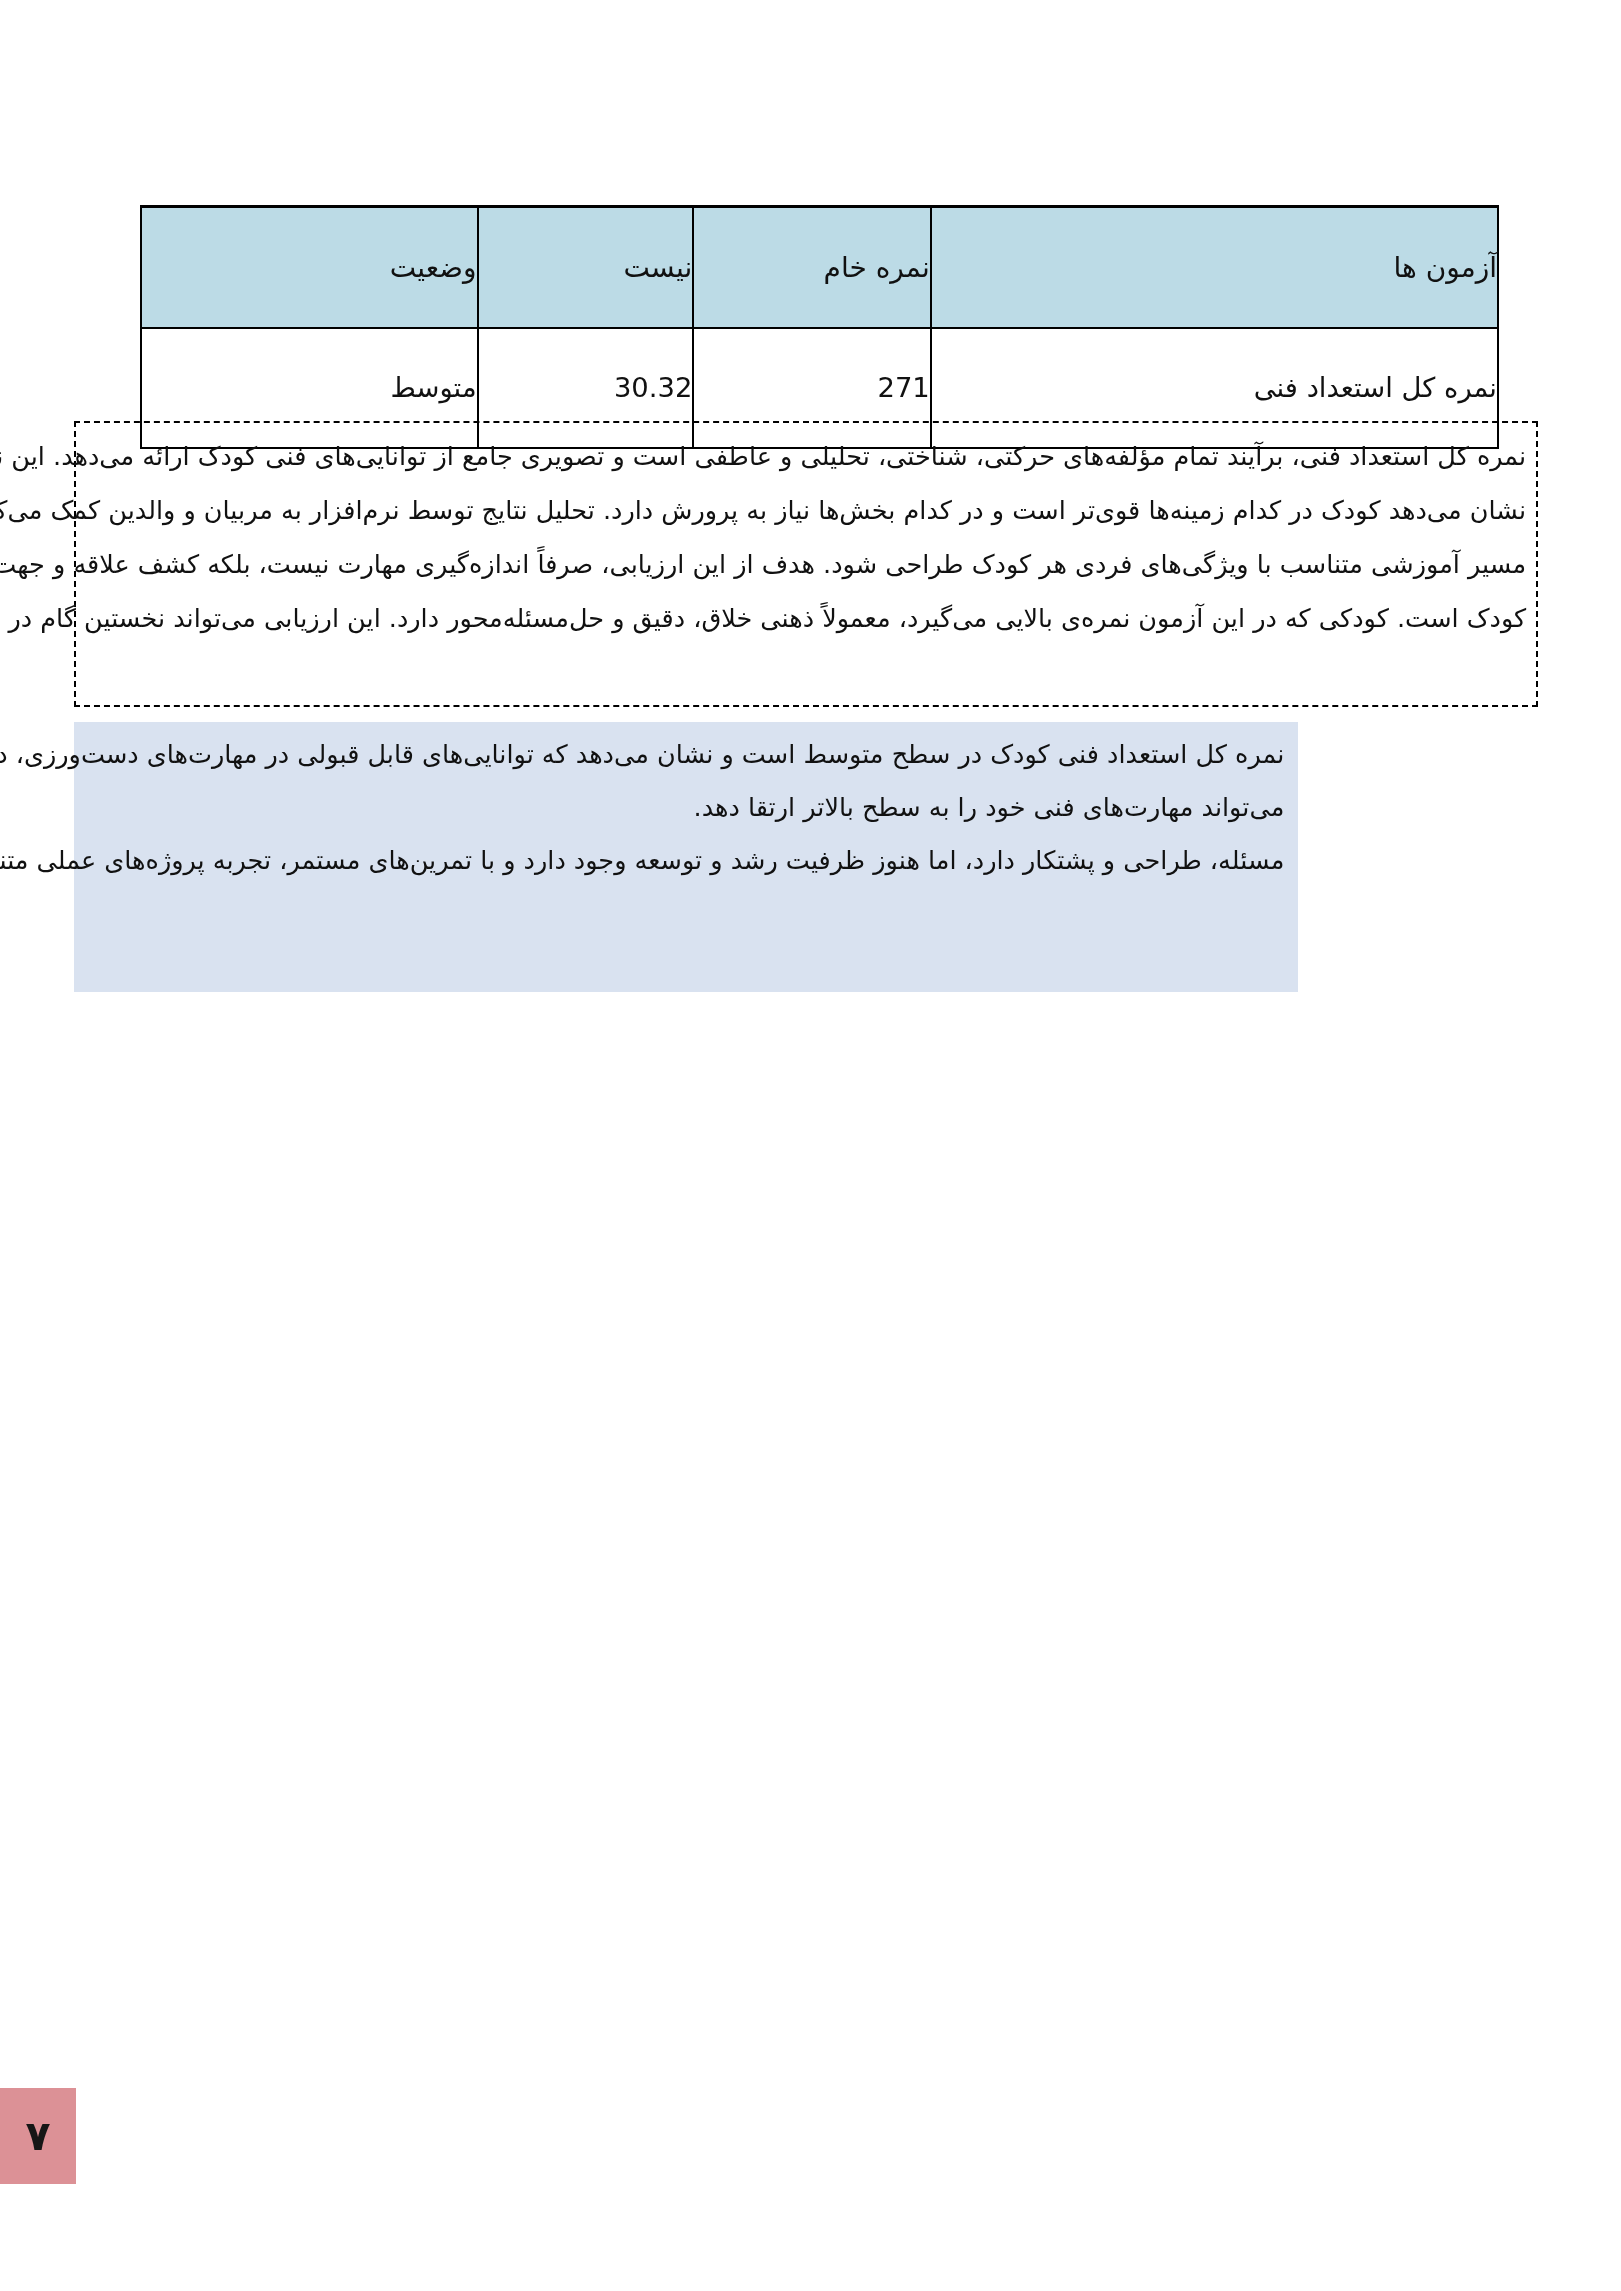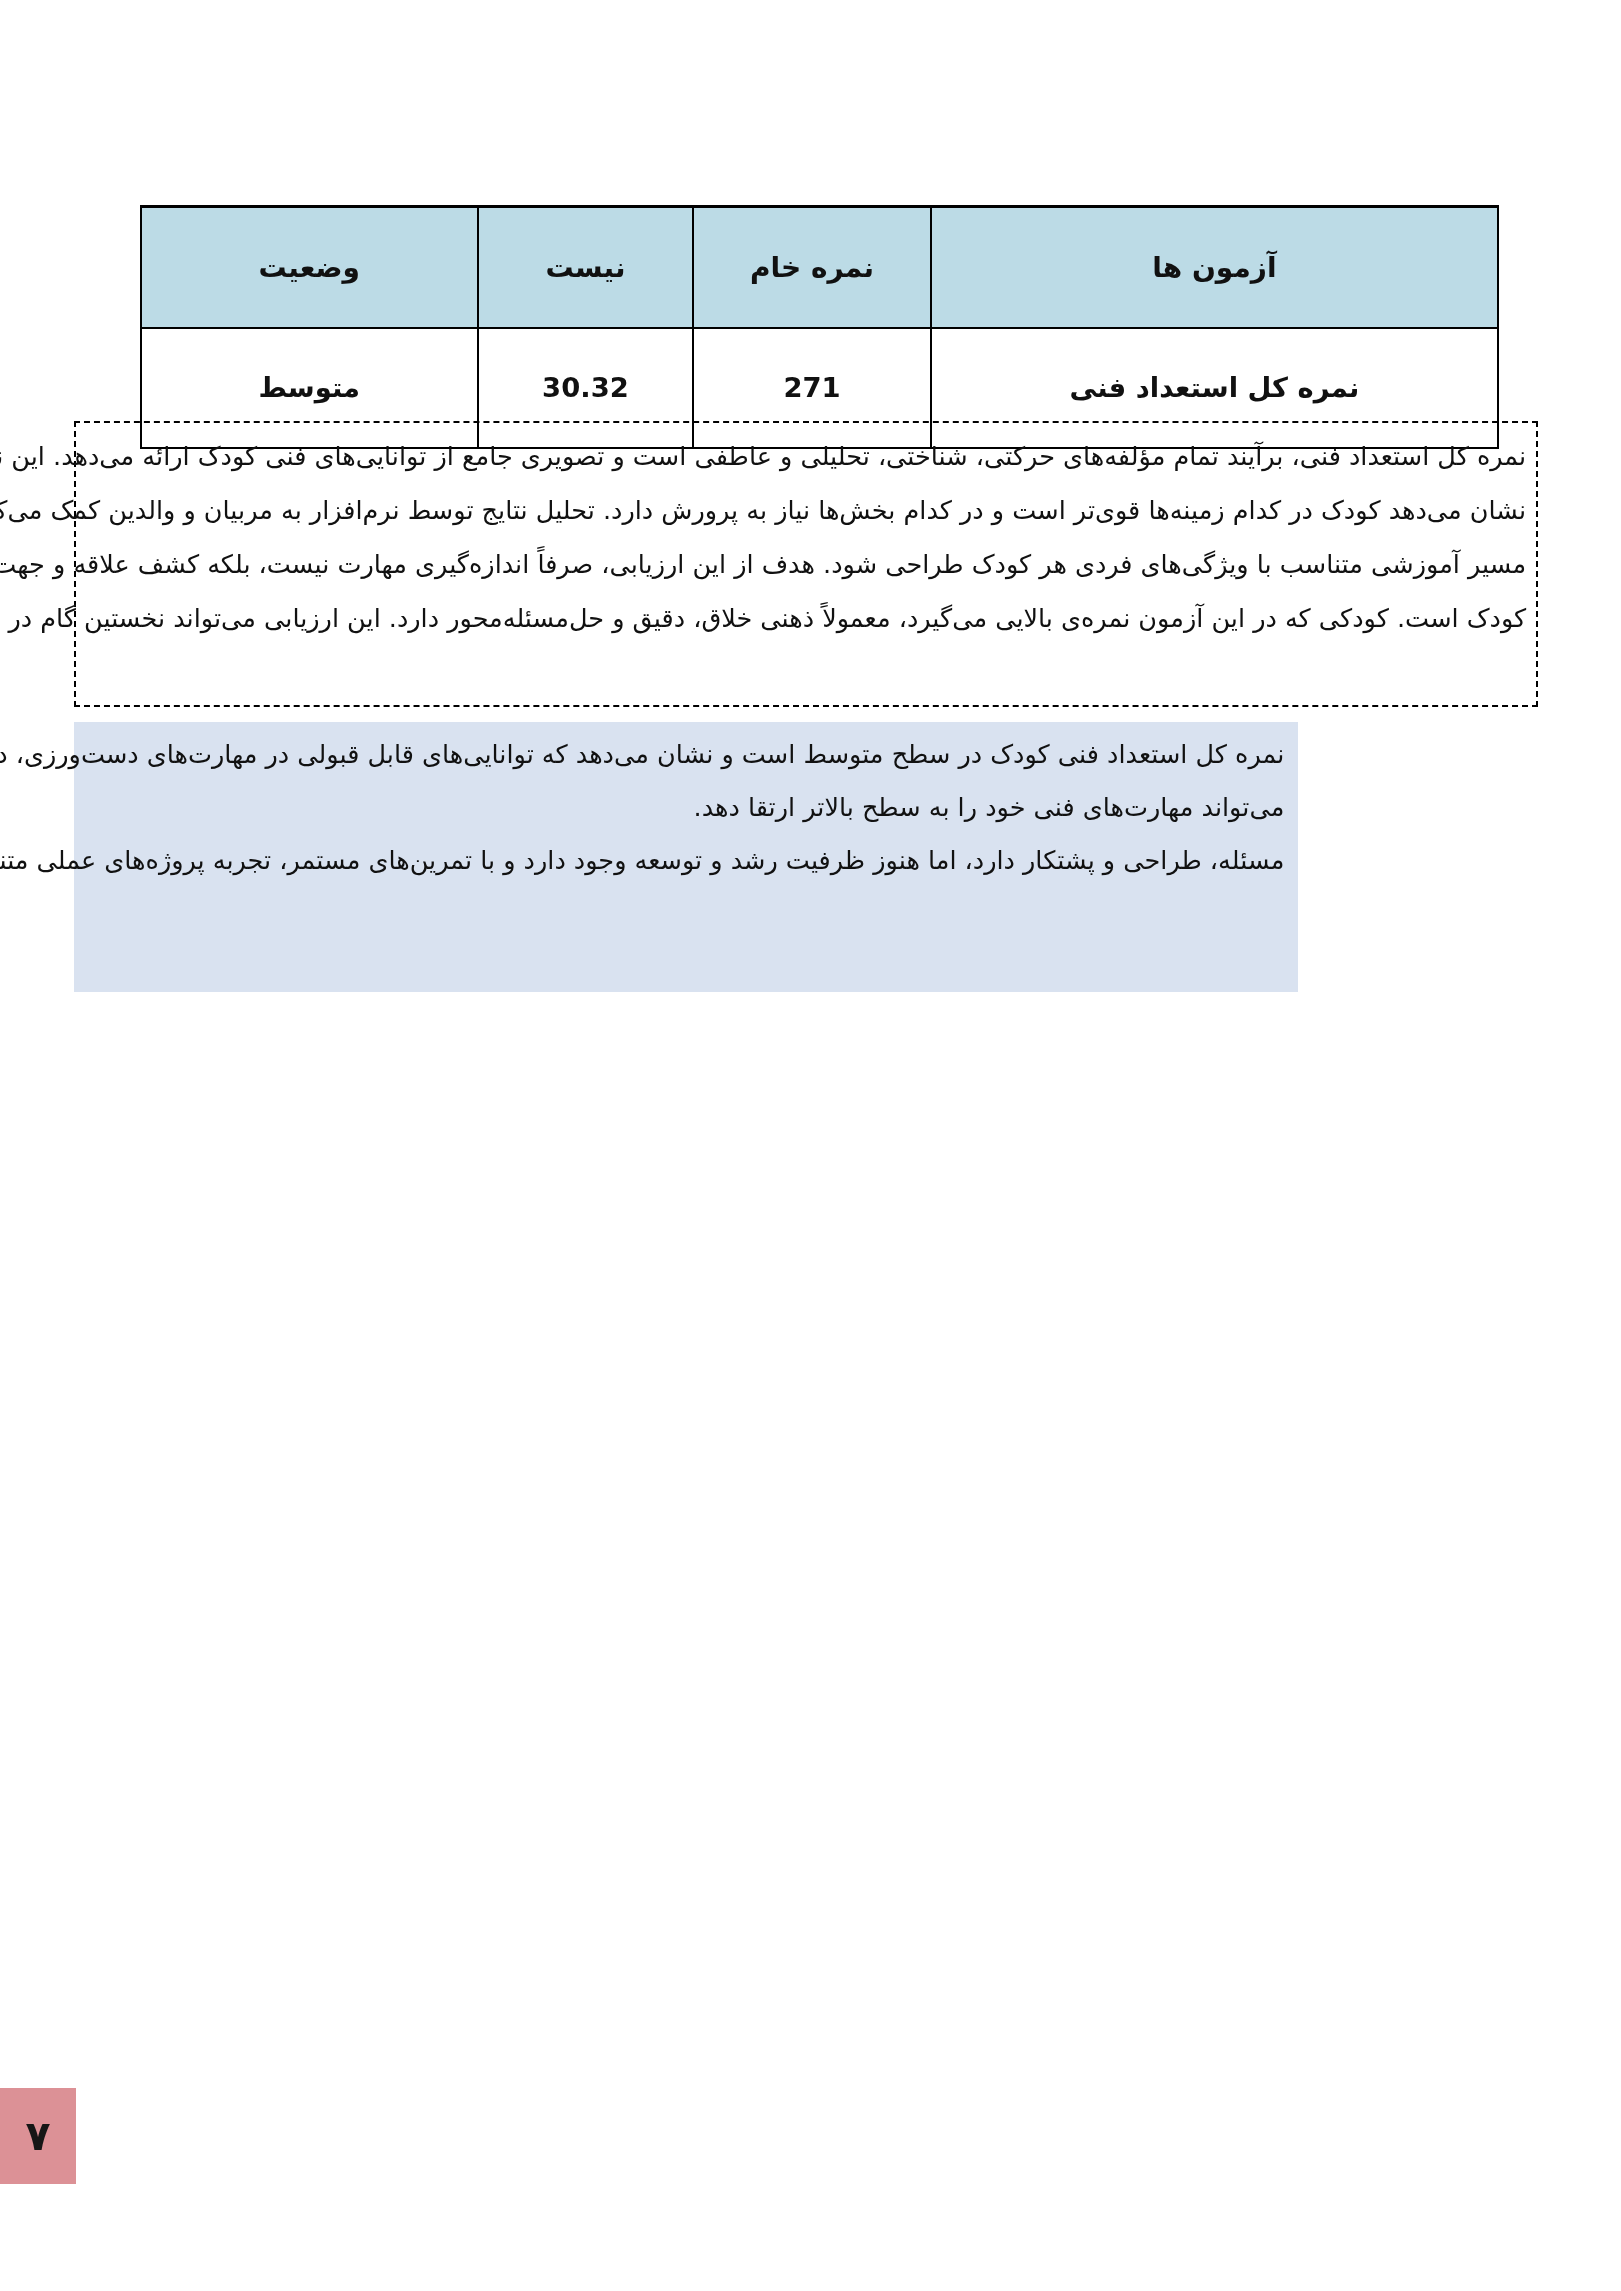--- a/index.html
+++ b/index.html
@@ -20,22 +20,22 @@
   .page{position:absolute;inset:0;background:#ffffff;}
 
   
   .score-table{
     position:absolute;left:140px;top:205px;width:1359px;height:217px;
     border-collapse:collapse;table-layout:fixed;
     direction:rtl;
   }
   .score-table th,.score-table td{
     border:2px solid var(--border-color);
-    text-align:center;vertical-align:middle;
-    font-weight:bold;
+    text-align:right;vertical-align:middle;
+    font-weight:normal;
   }
   .score-table thead th{
     background:var(--header-bg);
     height:121px;font-size:28px;
     border-top:3.9px solid var(--border-color);
     border-bottom:2.9px solid var(--border-color);
   }
   .score-table tbody td{
     background:#ffffff;height:120px;font-size:27.4px;
     border-bottom:2.9px solid var(--border-color);

